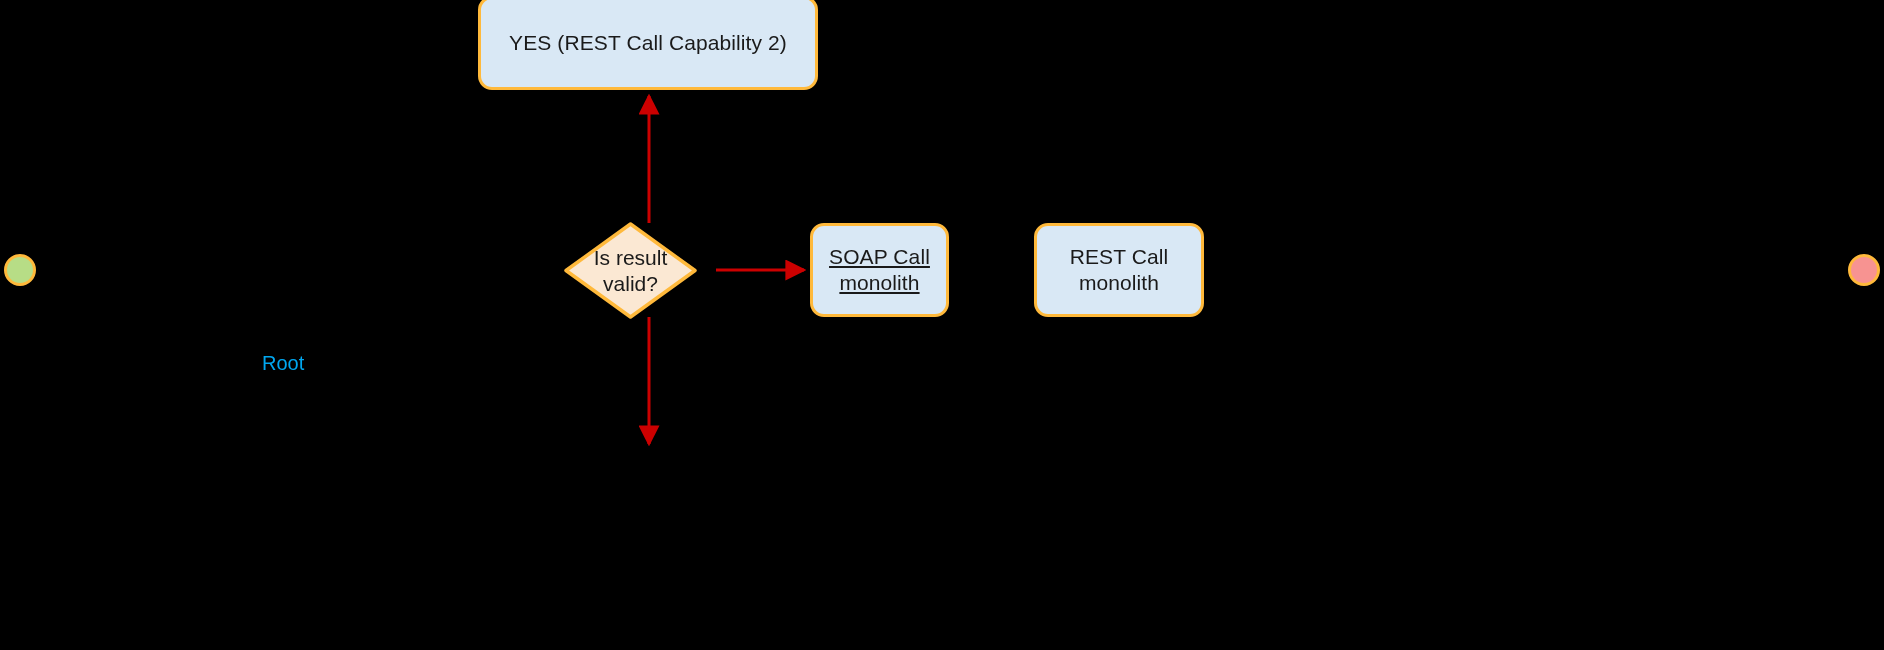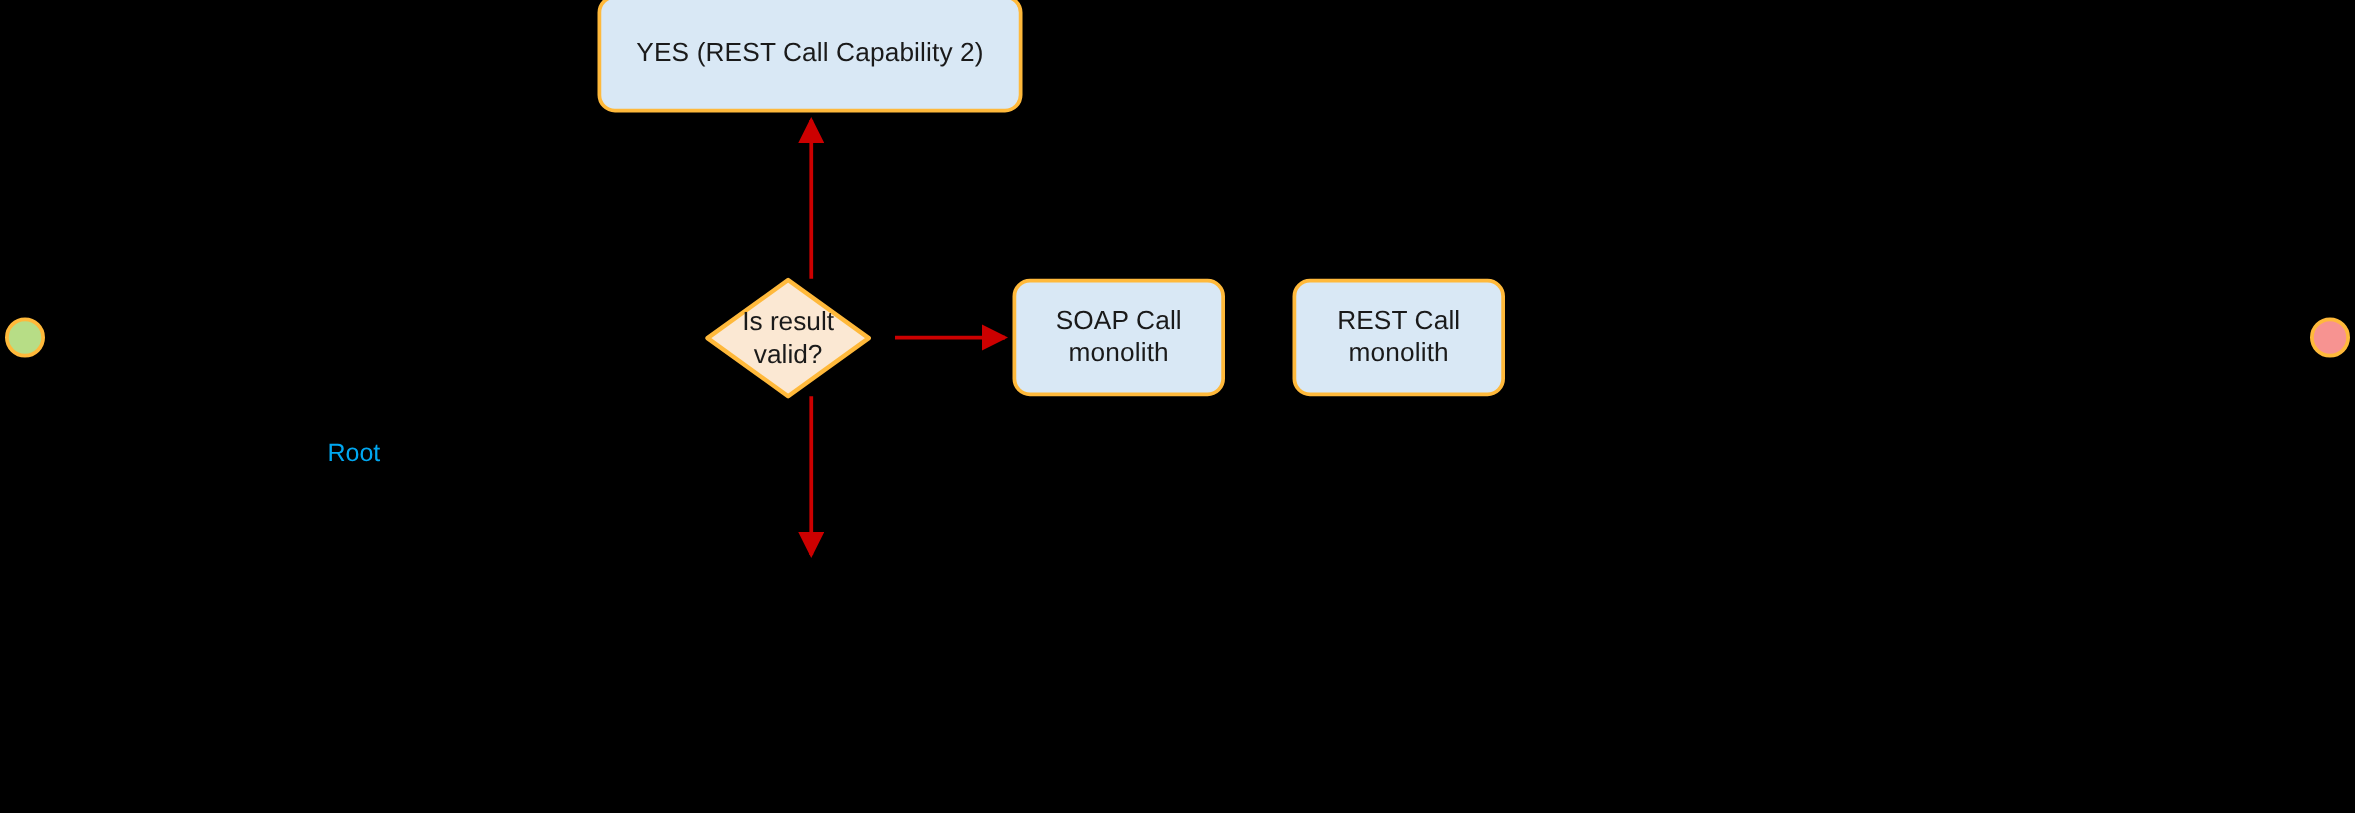--- a/index.html
+++ b/index.html
@@ -122,21 +122,21 @@
 
 
   <div class="diamond-wrap" style="left:564px; top:222px; width:133px; height:97px;">
     <svg width="133" height="97" viewBox="0 0 133 97">
       <polygon points="66.5,2 131,48.5 66.5,95 2,48.5" fill="#fbe8d3" stroke="#ffb93b" stroke-width="3.5" stroke-linejoin="round"></polygon>
     </svg>
     <div class="diamond-text">Is result
 valid?</div>
   </div>
 
-  <div class="node box" style="left:810px; top:223px; width:170px; height:94px;">
+  <div class="node box" style="left:810px; top:223px; width:139px; height:94px;text-decoration:underline;">
     <span class="box-label">SOAP Call
 monolith</span>
   </div>
 
   <div class="node box" style="left:1034px; top:223px; width:170px; height:94px;">
     <span class="box-label">REST Call
 monolith</span>
   </div>
 
 

